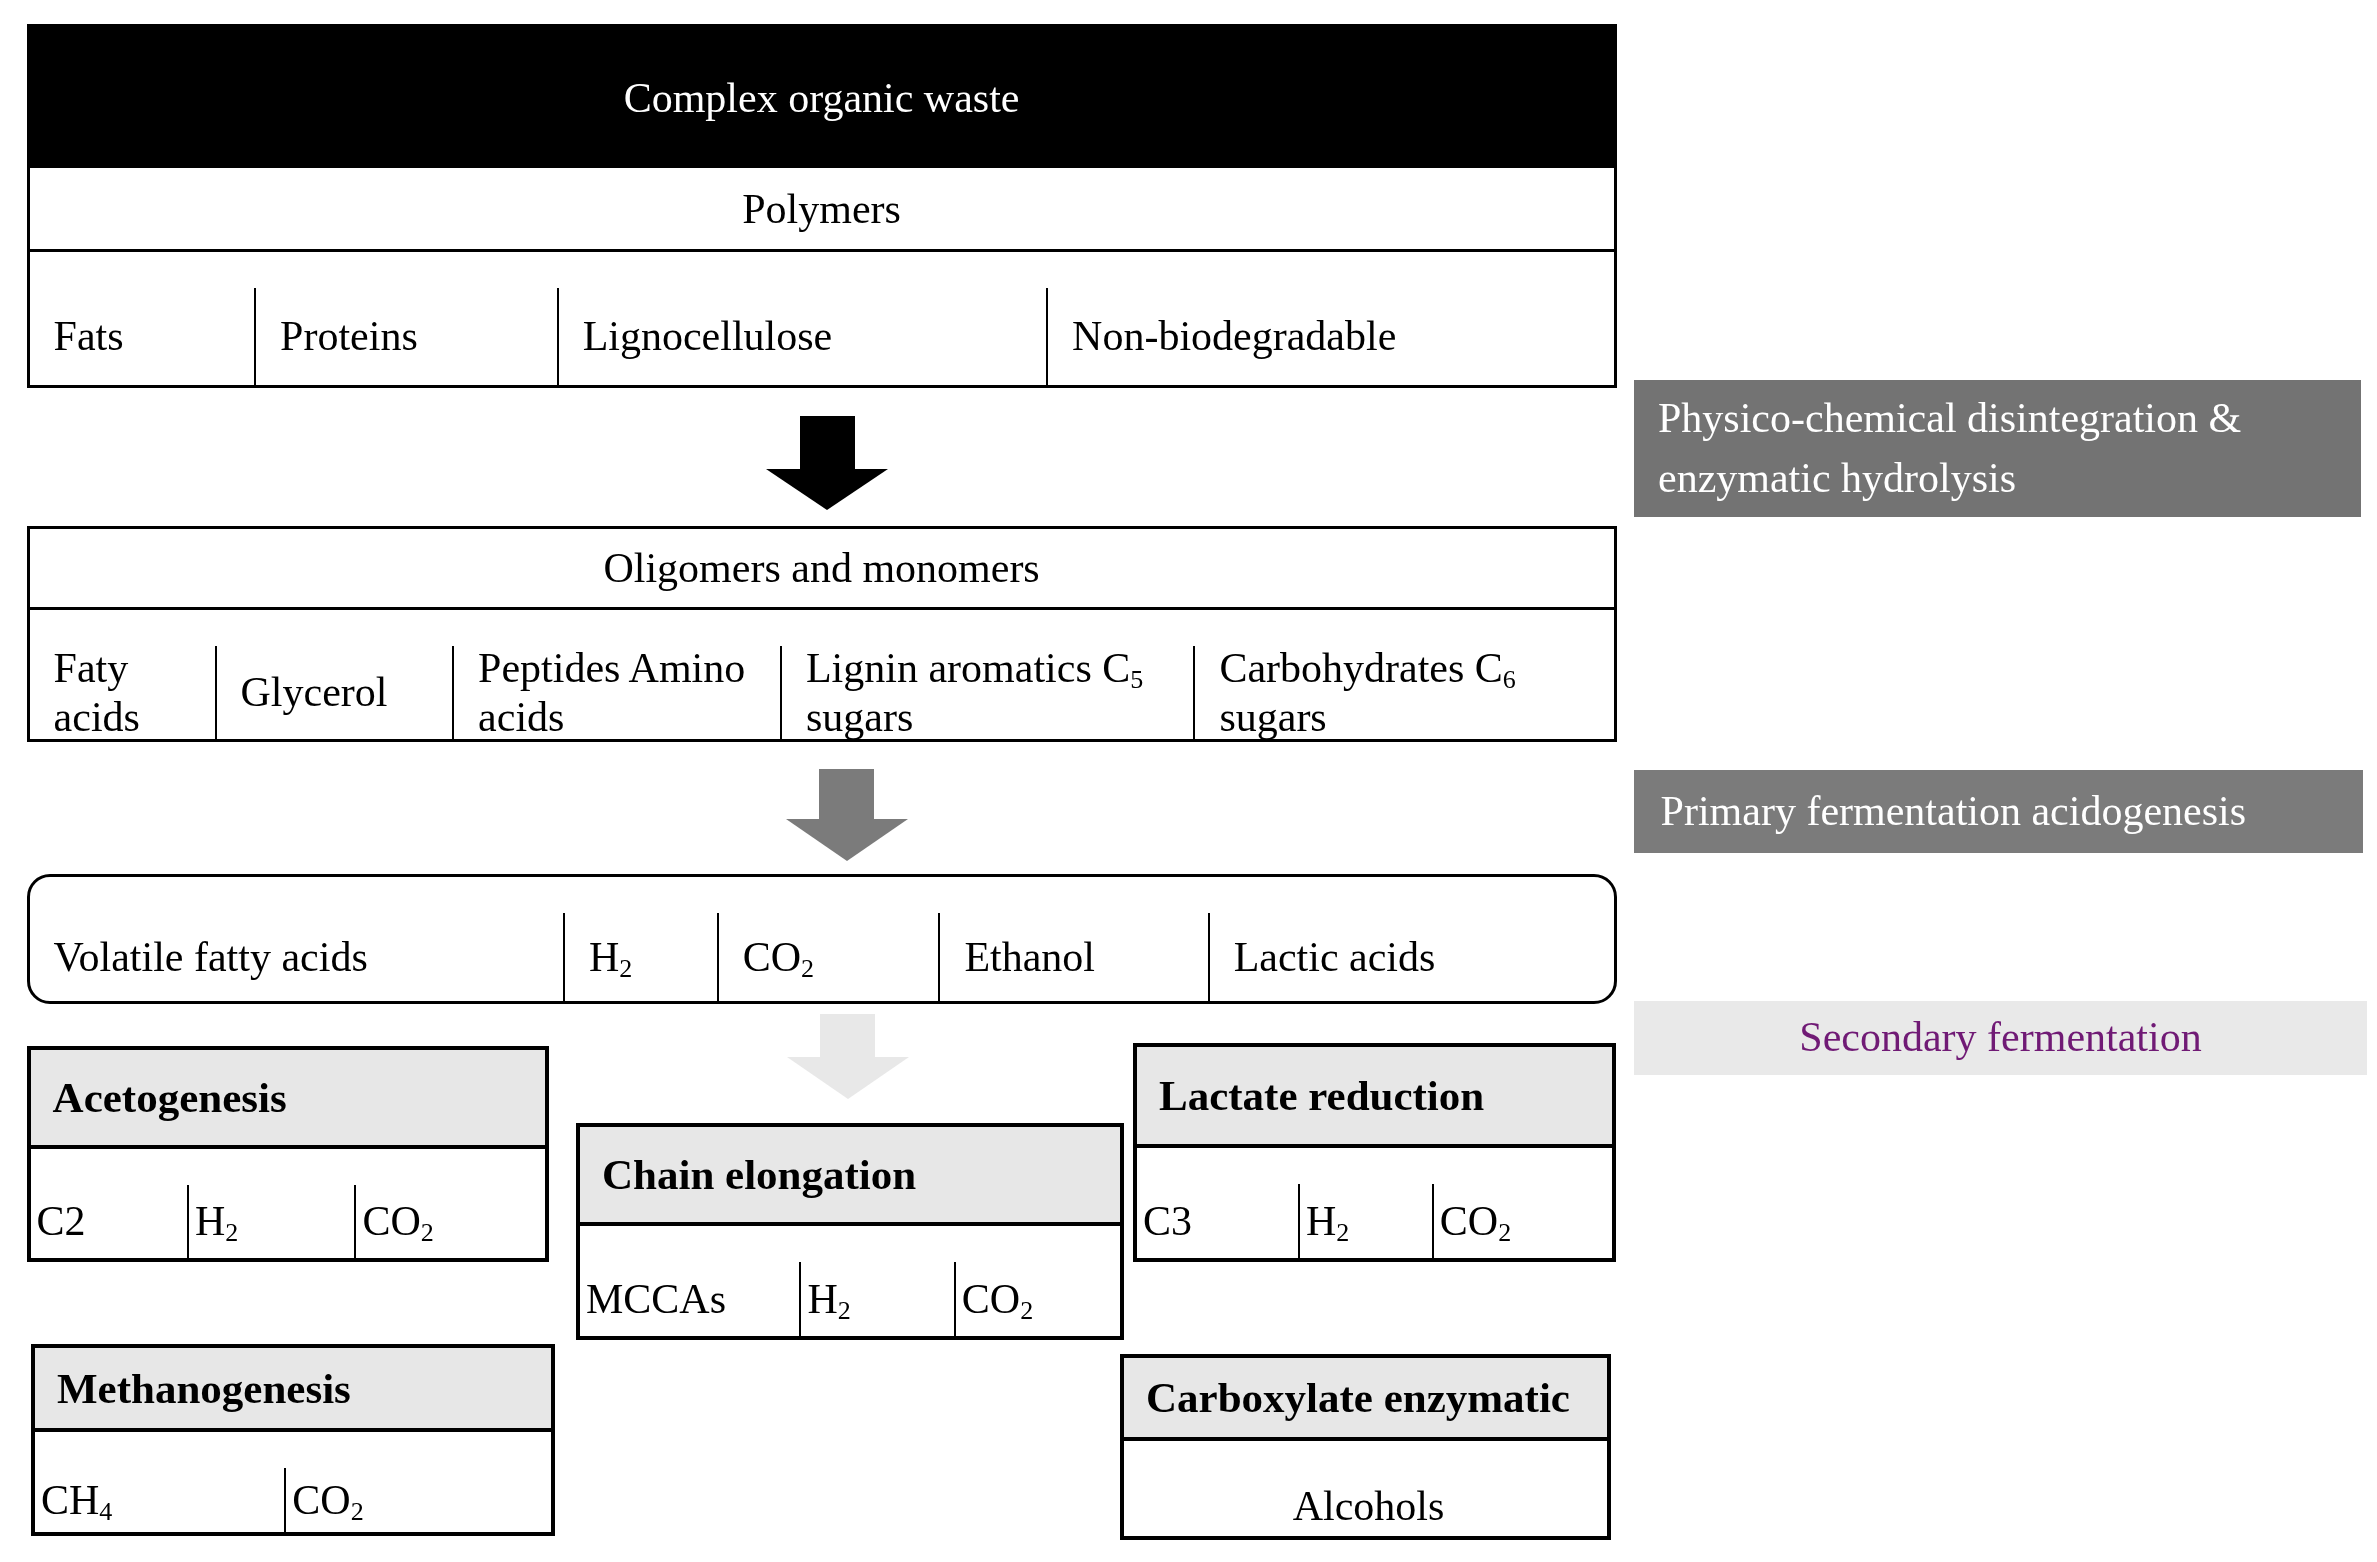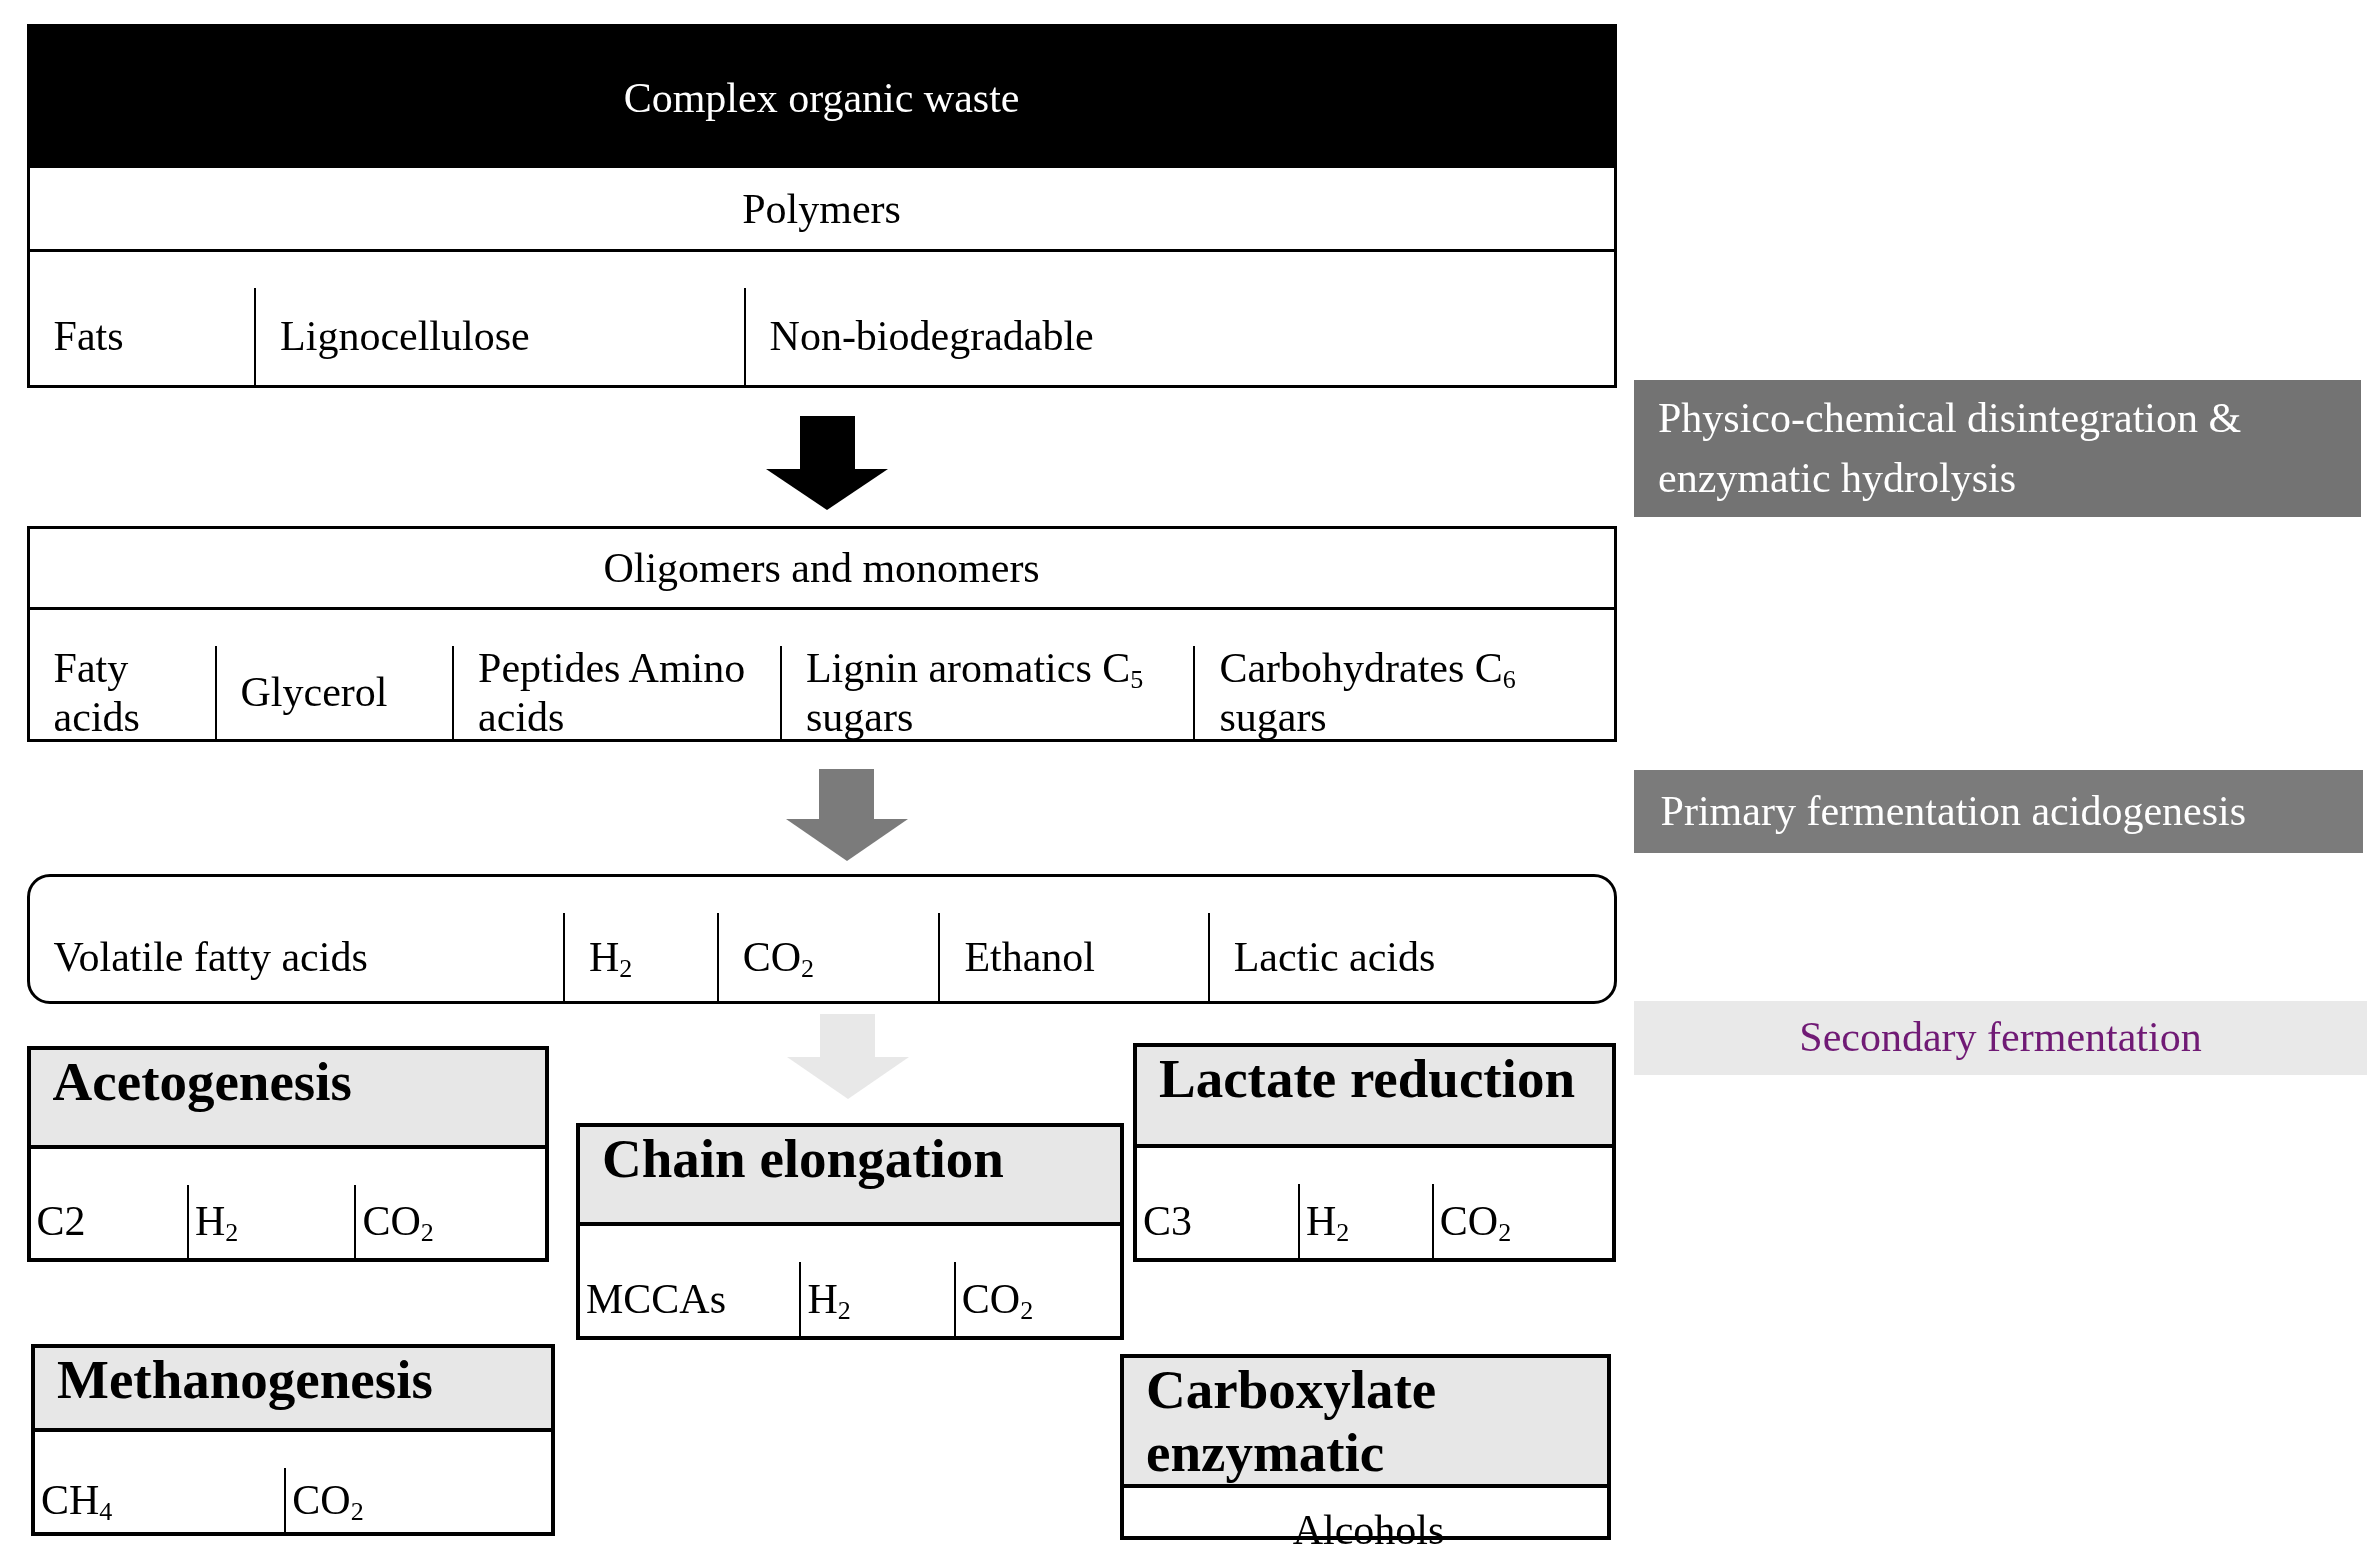--- a/index.html
+++ b/index.html
@@ -23,22 +23,22 @@
     border-right: 2.8px solid #000;
     font-size: 42px; line-height: 1.16;
   }
   .cell:last-child { border-right: none; }
   .cell.center { justify-content: center; padding-left: 0; padding-right: 0; }
 
   
   .pbox { border: 4.4px solid #000; background: #fff; display: flex; flex-direction: column; }
   .pbox .phdr {
     background: #e7e7e7; border-bottom: 4.4px solid #000;
-    display: flex; padding-left: 22px;
-    font-size: 55px; font-weight: bold;
+    display: flex; align-items: center; padding-left: 22px;
+    font-size: 43px; font-weight: bold;
   }
   .pbox .cells .cell { padding-left: 6px; }
 
   
   .side-label { display: flex; align-items: center; font-size: 42px; line-height: 1.42; }
   .side-label.black { background: #737373; color: #fff; padding-left: 24px; padding-right: 11px; }
   .side-label.gray  { background: #7b7b7b; color: #fff; padding-left: 26.6px; padding-right: 11px; }
   .side-label.light { background: #e9e9e9; color: #701a75; justify-content: center; }
 
   
@@ -62,20 +62,23 @@
     <div class="trow black" style="flex:0 0 141px;">
       <span>Complex organic waste</span>
     </div>
     <div class="trow" style="flex:0 0 84px; border-bottom:3.9px solid #000;">
       <span>Polymers</span>
     </div>
     <div class="cells">
       <div class="cell" style="width:14.3%;">
         <span>Fats</span>
       </div>
+      <div class="cell" style="width:19.1%;">
+        <span>Proteins</span>
+      </div>
       <div class="cell" style="width:30.9%;">
         <span>Lignocellulose</span>
       </div>
       <div class="cell" style="flex:1;">
         <span>Non-biodegradable</span>
       </div>
     </div>
   </div>
 
   <div>

